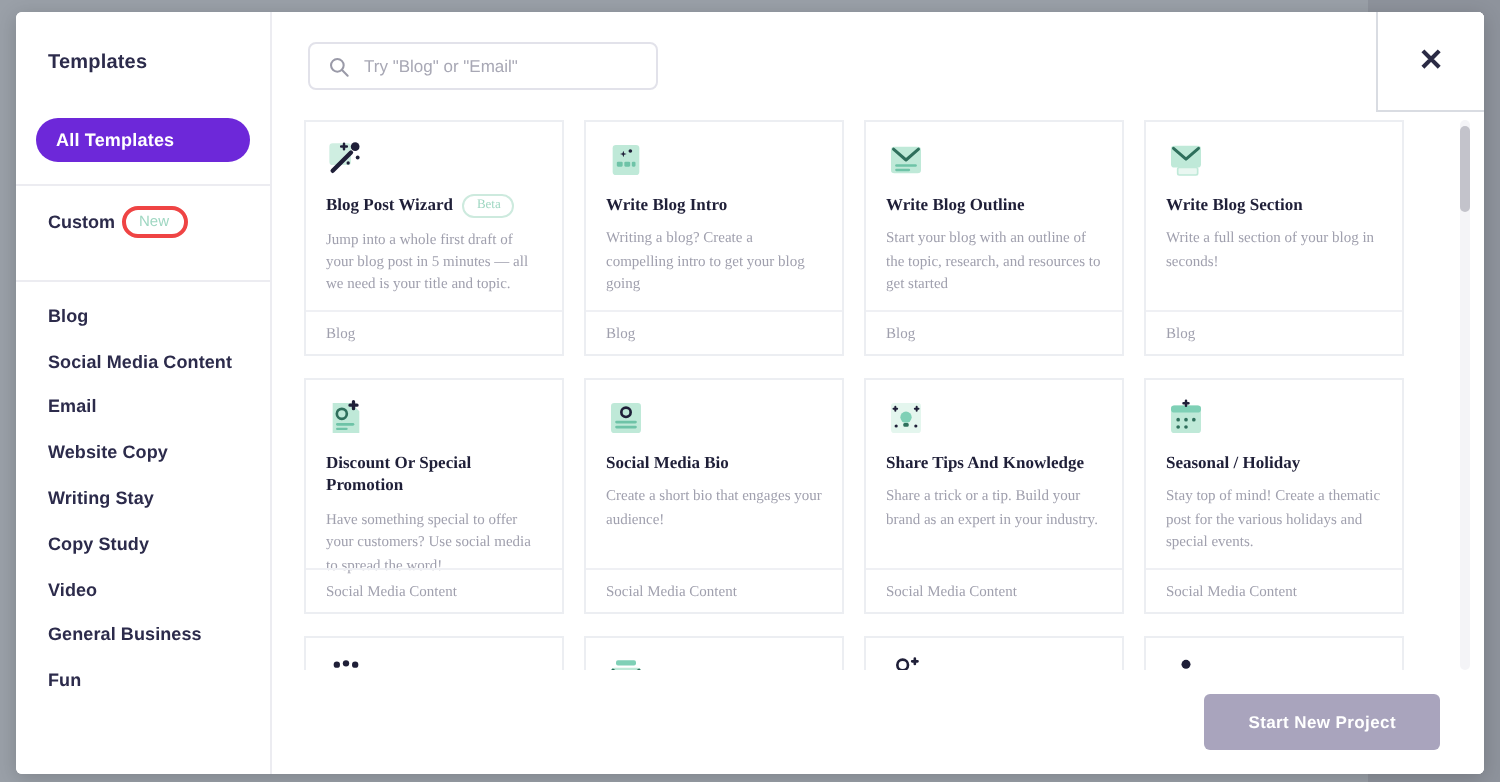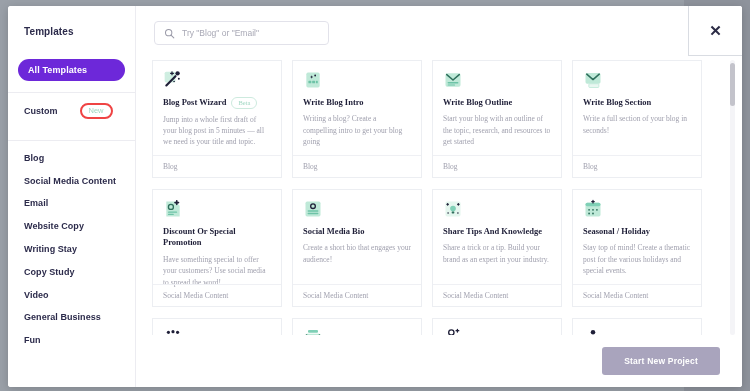--- a/index.html
+++ b/index.html
@@ -68,21 +68,21 @@
     letter-spacing: .1px;
   }
   .sidebar-divider {
     height: 1px;
     background: #ececf1;
     margin: 11px 0 0 0;
   }
   .custom-row {
     display: flex;
     align-items: center;
-    gap: 22px;
+    gap: 3px;
     padding: 10px 16px 10px 16px;
   }
   .custom-label {
     font-size: 9px;
     color: #2c2b4b;
     font-weight: bold;
   }
   .new-badge {
     font-size: 7.5px;
     color: #9fd7c2;

